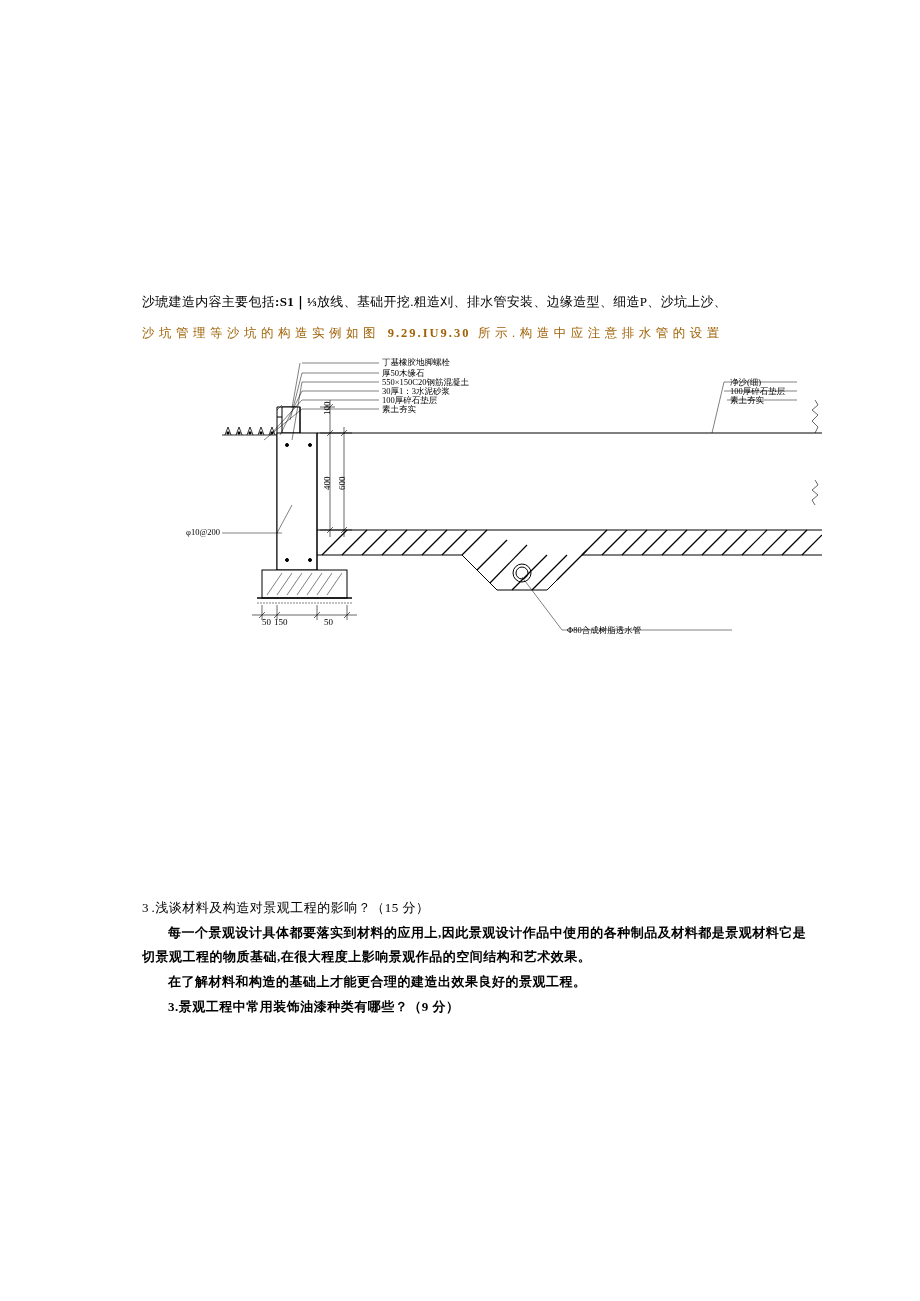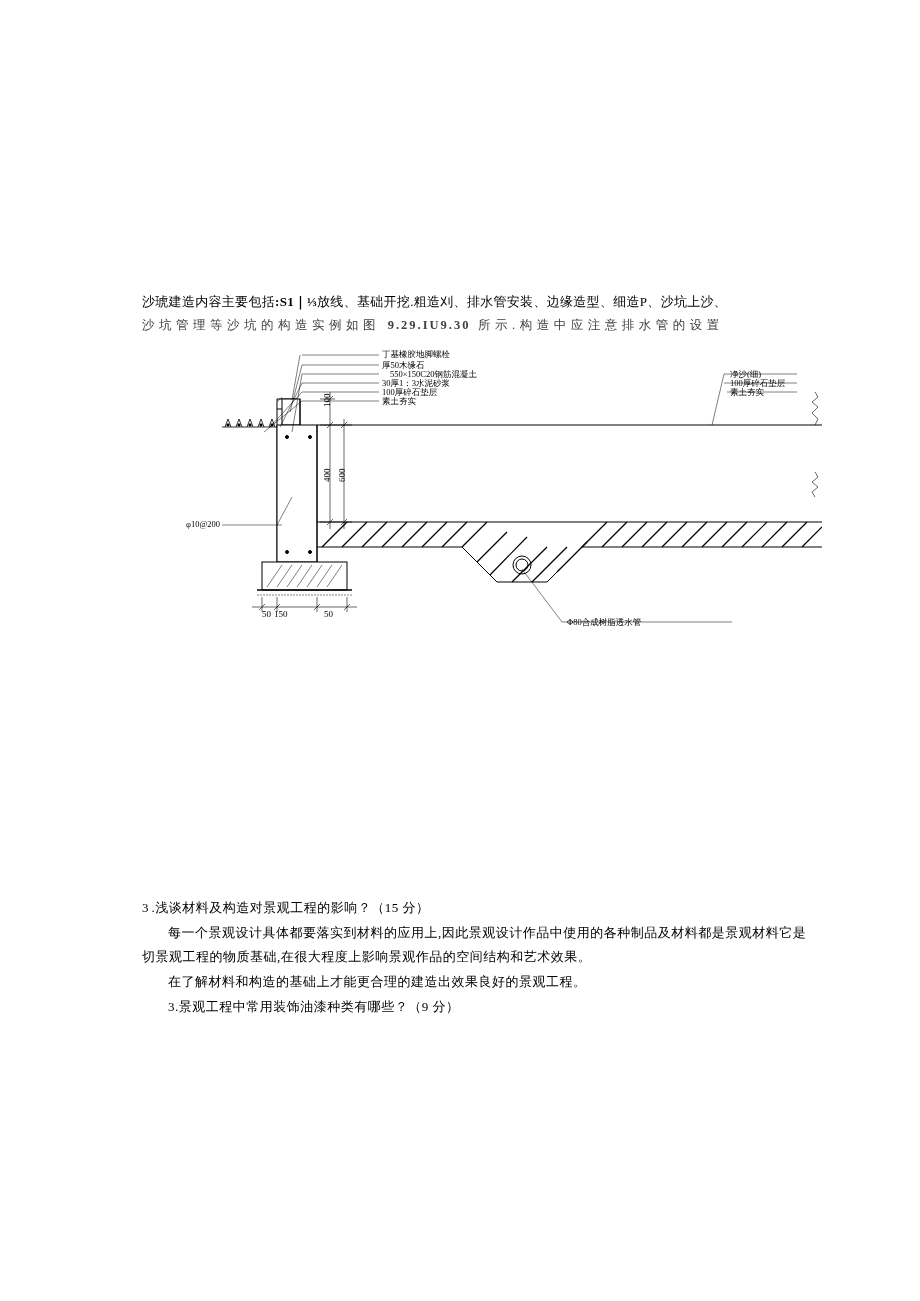--- a/index.html
+++ b/index.html
@@ -25,23 +25,23 @@
       line-height: 1.6;
       color: #000;
       letter-spacing: 0.3px;
     }
     .para-1 .bold {
       font-weight: bold;
     }
     .para-2 {
       font-size: 12.5px;
       line-height: 1.6;
-      color: #404040;
+      color: #a16207;
       letter-spacing: 4.5px;
-      margin-top: 2px;
+      margin-top: 10px;
     }
     .para-2 .bold {
       font-weight: bold;
       letter-spacing: 2px;
     }
     .diagram-container {
       position: relative;
       width: 600px;
       height: 295px;
       margin-left: 80px;
@@ -70,20 +70,21 @@
       font-size: 13px;
       color: #000;
       line-height: 1.9;
       letter-spacing: 0.5px;
     }
     .indent1 {
       text-indent: 0;
     }
     .indent2 {
       text-indent: 2em;
+      font-weight: bold;
     }
     .num-space {
       letter-spacing: 3px;
     }
   </style>
 </head>
 <body>
 
 <div class="content-area">
   <div class="para-1">
@@ -246,21 +247,21 @@
         <line x1="105" y1="91" x2="111" y2="85"></line>
         <line x1="105" y1="188" x2="111" y2="182"></line>
         <line x1="119" y1="91" x2="125" y2="85"></line>
         <line x1="119" y1="188" x2="125" y2="182"></line>
       </g>
     </svg>
 
     
     <div class="diagram-label" style="left:160px;top:12px">丁基橡胶地脚螺栓</div>
     <div class="diagram-label" style="left:160px;top:23px">厚50木缘石</div>
-    <div class="diagram-label" style="left:168px;top:32px">550×150C20钢筋混凝土</div>
+    <div class="diagram-label" style="left:160px;top:32px">550×150C20钢筋混凝土</div>
     <div class="diagram-label" style="left:160px;top:41px">30厚1：3水泥砂浆</div>
     <div class="diagram-label" style="left:160px;top:50px">100厚碎石垫层</div>
     <div class="diagram-label" style="left:160px;top:59px">素土夯实</div>
 
     <div class="diagram-label" style="left:508px;top:32px">净沙(细)</div>
     <div class="diagram-label" style="left:508px;top:41px">100厚碎石垫层</div>
     <div class="diagram-label" style="left:508px;top:50px">素土夯实</div>
 
     <div class="diagram-label" style="left:-36px;top:182px">φ10@200</div>
     <div class="diagram-label" style="left:345px;top:280px">Φ80合成树脂透水管</div>

